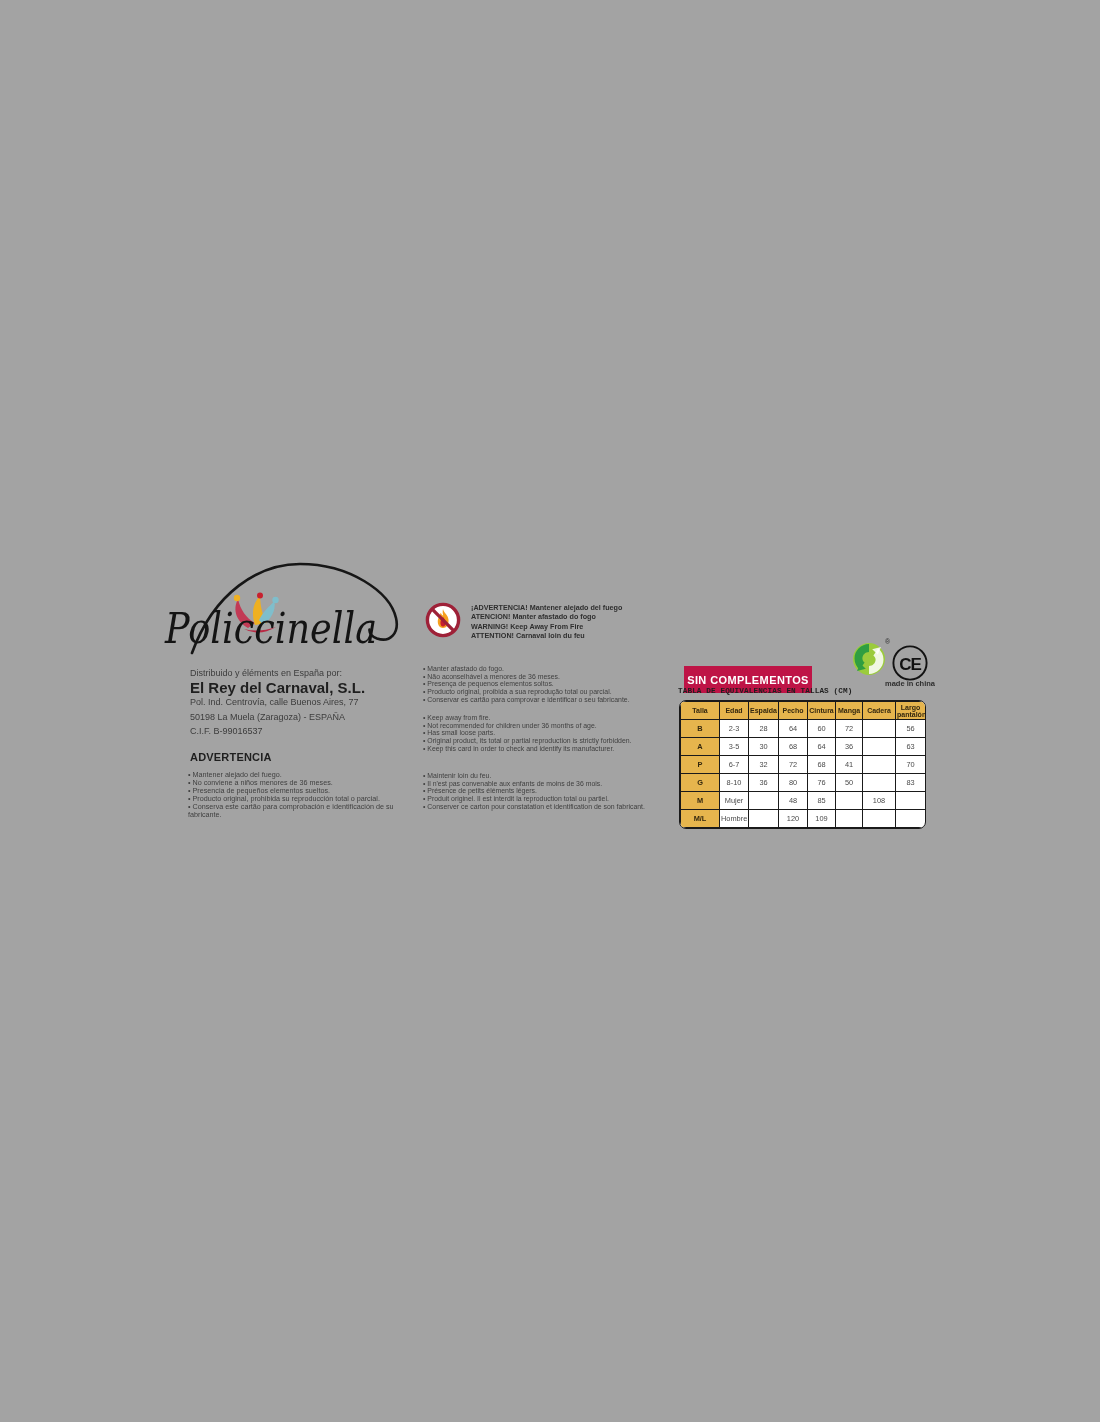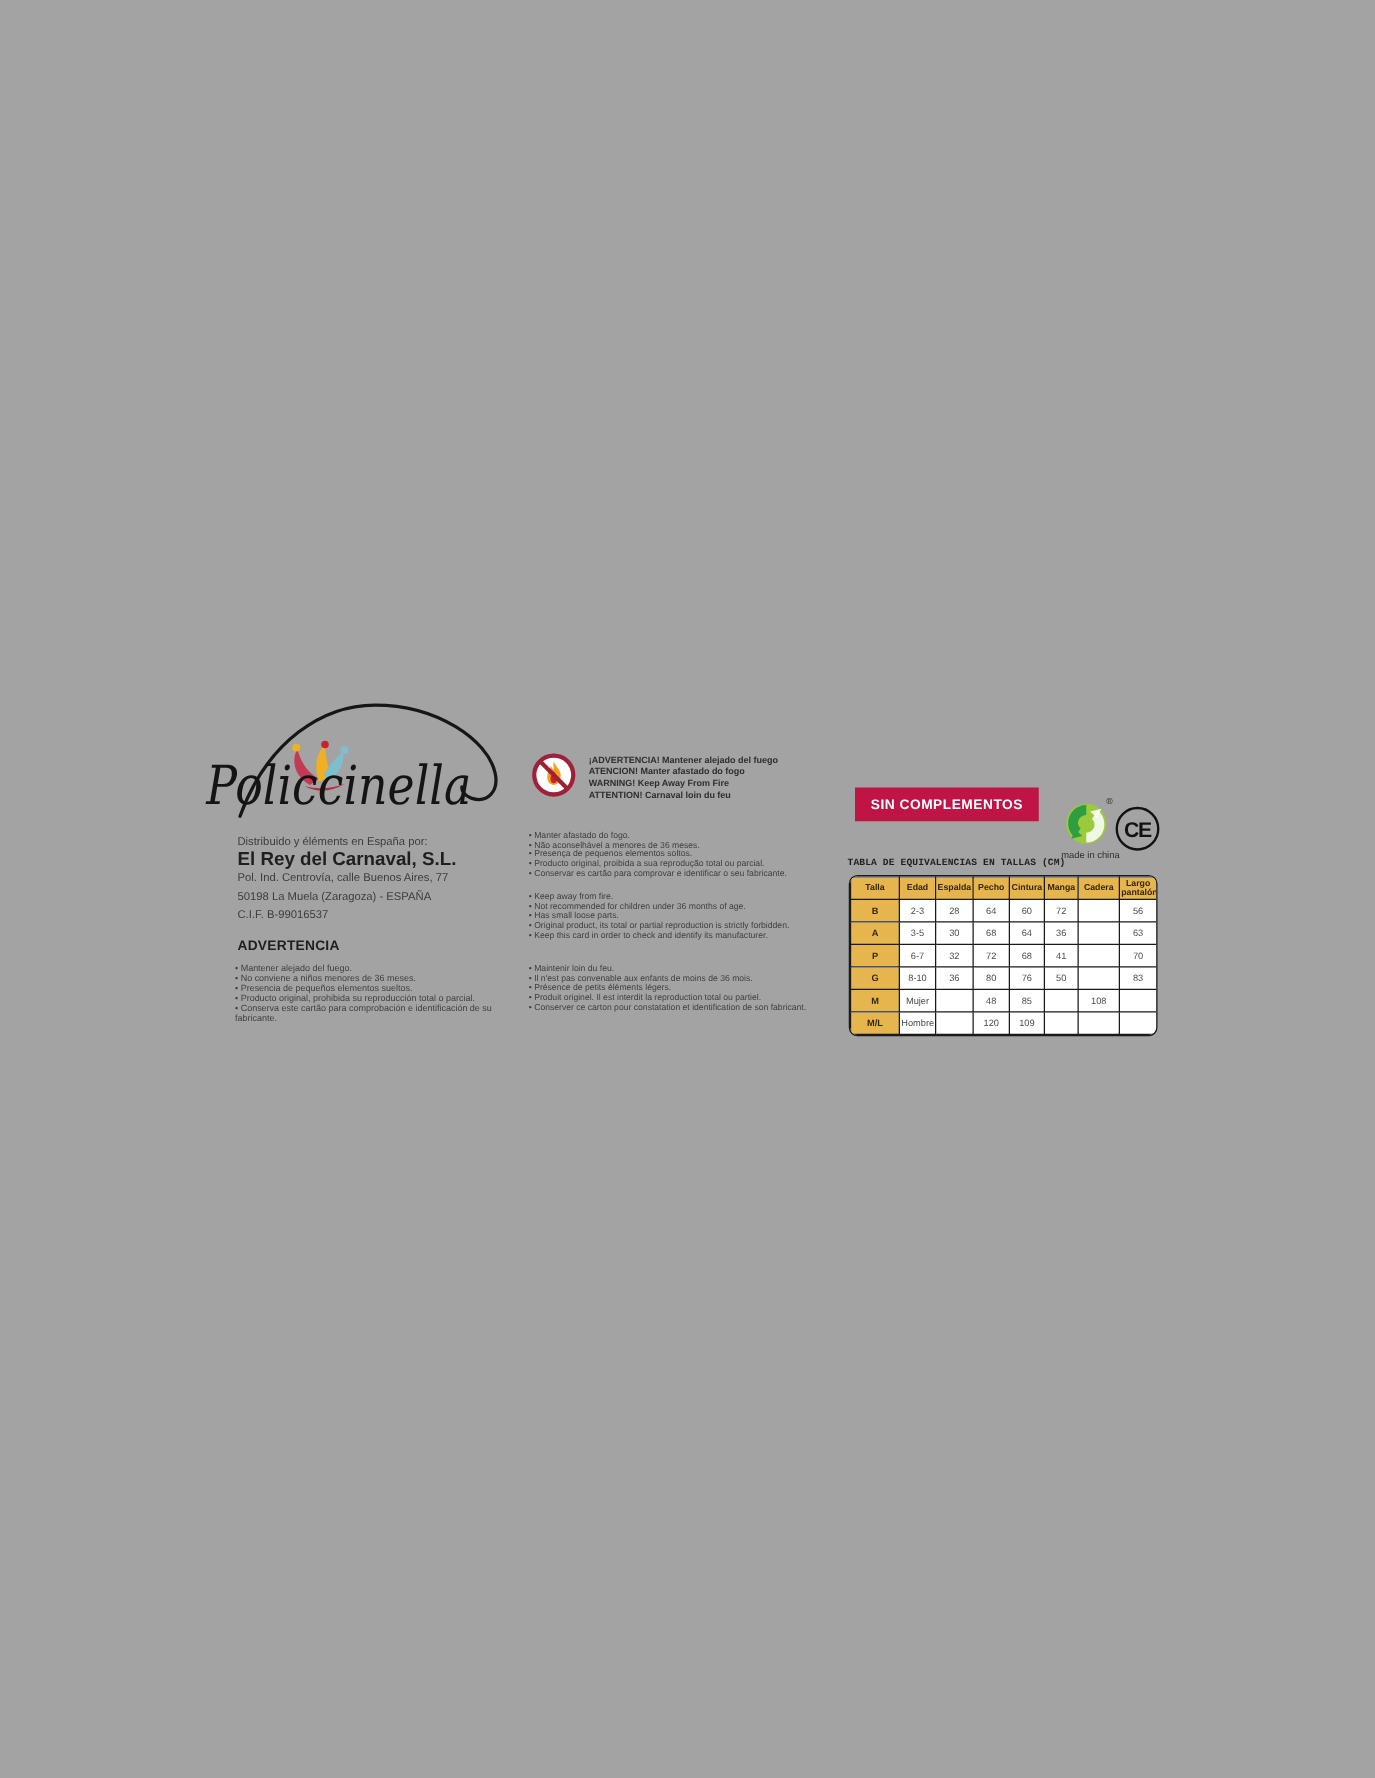--- a/index.html
+++ b/index.html
@@ -21,26 +21,26 @@
   
   #center-header{left:423px;top:600px;display:flex;align-items:center;width:235px;}
   #no-fire-svg{width:40px;height:40px;flex:0 0 40px;}
   #alert-lines{margin-left:8px;padding-top:3px;font-size:7.2px;line-height:9.4px;font-weight:bold;color:#2e2e2e;}
   .c-list{width:236px;font-size:6.9px;line-height:7.7px;color:#3f3f3f;}
   #pt-list{left:423px;top:665px;}
   #en-list{left:423px;top:714px;}
   #fr-list{left:423px;top:772px;}
 
   
-  #banner{left:684px;top:630px;width:147px;height:27px;background:#be1446;color:#ffffff;
+  #banner{left:684px;top:666px;width:128px;height:27px;background:#be1446;color:#ffffff;
     display:flex;align-items:center;justify-content:center;font-size:11px;font-weight:bold;letter-spacing:.4px;}
   #green-dot-svg{left:852px;top:642px;width:34px;height:34px;}
   #green-dot-reg{left:885px;top:638px;font-size:7px;color:#2e2e2e;}
   #ce-svg{left:891px;top:644px;width:38px;height:38px;}
-  #made-in{left:849px;top:679px;width:86px;text-align:left;font-size:7.5px;font-weight:normal;color:#2e2e2e;}
+  #made-in{left:849px;top:679px;width:86px;text-align:right;font-size:7.5px;font-weight:bold;color:#2e2e2e;}
   #table-title{left:678px;top:687px;font-size:7.7px;font-weight:bold;color:#1f1f1f;letter-spacing:.1px;font-family:Liberation Mono, monospace;}
 
   #table-wrap{left:679px;top:700px;width:245px;border:1.6px solid #1a1a1a;border-radius:7px;overflow:hidden;background:#fff;}
   #size-table{width:245px;border-collapse:collapse;table-layout:fixed;}
   #size-table th,#size-table td{
     border:1px solid #1a1a1a;height:17px;text-align:center;vertical-align:middle;
     font-size:7.4px;color:#4a4a4a;padding:0 1px;overflow:hidden;}
   #size-table th{background:#e6b54d;color:#33270e;font-weight:bold;font-size:7px;line-height:7px;}
   #size-table td.talla{background:#e6b54d;color:#33270e;font-weight:bold;}
 </style>

